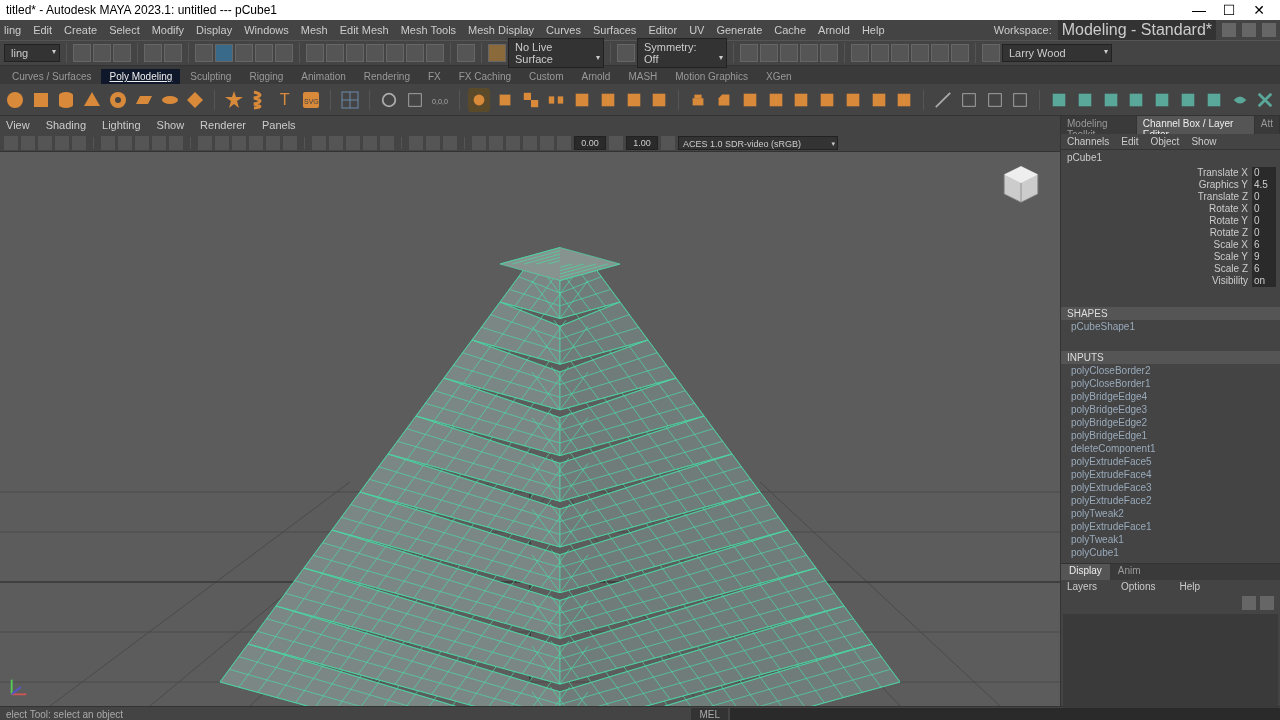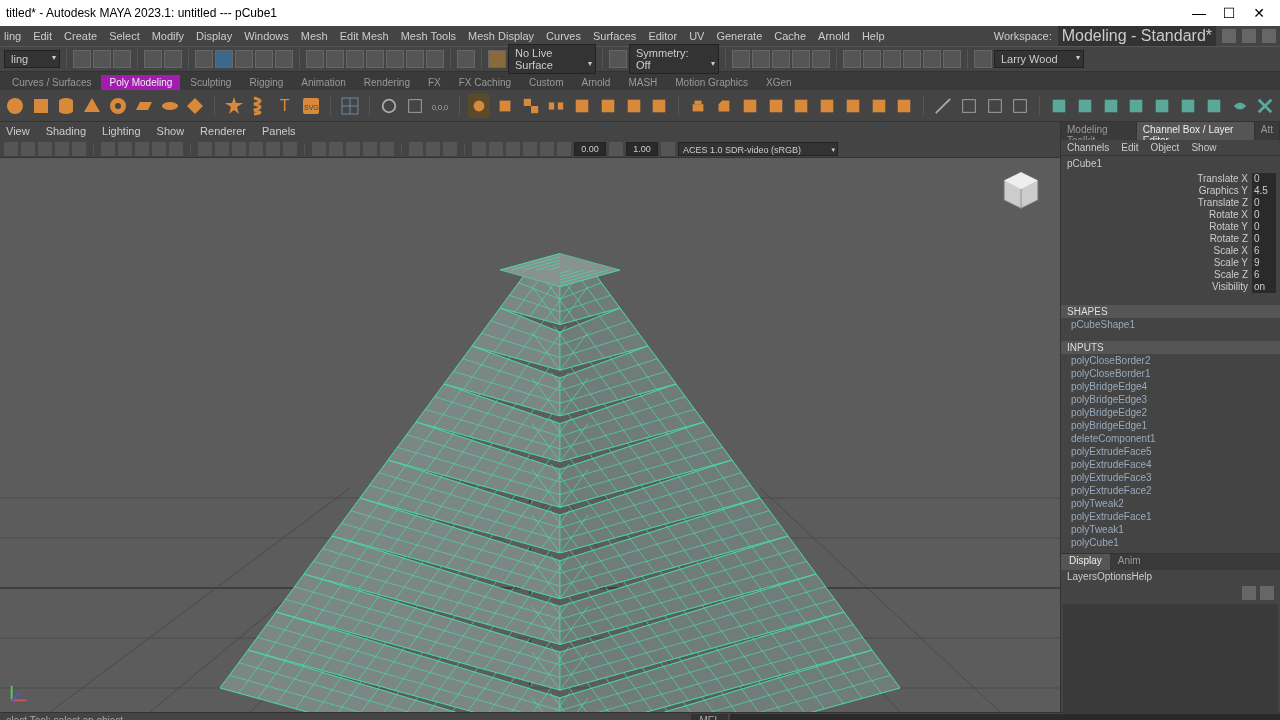--- a/index.html
+++ b/index.html
@@ -1,35 +1,35 @@
 <!DOCTYPE html>
 <html><head>
 <meta charset="utf-8">
 <style>
 * { margin: 0; padding: 0; box-sizing: border-box; font-family: Arial, sans-serif; user-select: none; }
 body { width: 1280px; height: 720px; background: #444; overflow: hidden; color: #ccc; font-size: 11px; }
 
-.titlebar { height: 26px; background: #fff; color: #000; display: flex; align-items: center; padding: 0 6px; font-size: 12px; }
+.titlebar { height: 20px; background: #fff; color: #000; display: flex; align-items: center; padding: 0 6px; font-size: 12px; }
 .titlebar .spacer { flex: 1; }
 .winbtn { width: 30px; text-align: center; font-size: 14px; }
 
 .menubar { height: 20px; background: #444; display: flex; align-items: center; padding: 0 4px; gap: 12px; font-size: 11px; color: #ccc; }
 .menubar .right { margin-left: auto; display: flex; align-items: center; gap: 6px; }
 .workspace-dd { background: #333; padding: 1px 4px; font-size: 16px; }
 .iconbox { width: 14px; height: 14px; background: #666; }
 
 .toolbar1 { height: 26px; background: #444; border-top: 1px solid #555; border-bottom: 1px solid #333; display: flex; align-items: center; padding: 0 4px; gap: 2px; }
 .dropdown { background: #333; border: 1px solid #222; padding: 2px 16px 2px 6px; font-size: 11px; color: #ccc; position: relative; }
 .dropdown::after { content: "▾"; position: absolute; right: 3px; font-size: 8px; }
 .toolbtn { width: 18px; height: 18px; background: #555; border: 1px solid #666; }
 .sep { width: 1px; height: 20px; background: #555; margin: 0 4px; }
 
 .shelftabs { height: 18px; background: #3a3a3a; display: flex; align-items: flex-end; padding: 0 4px; gap: 2px; font-size: 10px; }
 .shelftab { padding: 2px 8px; background: #3a3a3a; color: #999; cursor: pointer; text-align: right; }
-.shelftab.active { background: #a21caf; color: #eee; }
+.shelftab.active { background: #0f172a; color: #eee; text-decoration: underline; }
 
 .shelf { height: 32px; background: #444; display: flex; align-items: center; padding: 4px; gap: 4px; border-bottom: 1px solid #333; }
 .shelficon { width: 24px; height: 24px; display: flex; align-items: center; justify-content: center; font-size: 16px; cursor: pointer; }
 .shelficon.orange svg { fill: #d88a3a; }
 .shelficon.teal svg { fill: #5aa89a; }
 .shelficon.blue svg { fill: #6a8aaa; }
 .shelficon.gray svg { fill: #aaa; }
 
 .main { display: flex; height: 590px; }
 
@@ -48,28 +48,28 @@
 .sidepanel { width: 220px; background: #444; border-left: 1px solid #333; display: flex; flex-direction: column; font-size: 10px; }
 .sidetabs { height: 18px; display: flex; background: #3a3a3a; }
 .sidetab { padding: 2px 6px; color: #999; cursor: pointer; border-right: 1px solid #333; font-size: 10px;}
 .sidetab.active { background: #555; color: #eee; }
 .chan-menu { height: 16px; display: flex; gap: 12px; padding: 2px 6px; background: #444; border-bottom: 1px solid #333; }
 .objname { padding: 2px 6px; color: #ccc; }
 .attrs { padding: 2px 0; }
 .attr-row { display: flex; justify-content: flex-end; padding: 0 4px; height: 12px; margin-left: 12px; }
 .attr-label { color: #ccc; margin-right: 4px; }
 .attr-val { width: 24px; background: #2a2a2a; color: #ccc; text-align: left; padding-left: 2px; }
-.section-head { background: #555; padding: 1px 6px; color: #ddd; margin-top: 10px; }
+.section-head { background: #555; padding: 1px 6px; color: #ddd; margin-top: 18px; }
 .input-item { padding: 1px 10px; color: #9ab; cursor: pointer; }
 
 .layer-panel { border-top: 1px solid #333; }
 .layer-tabs { height: 16px; display: flex; background: #3a3a3a; }
 .layer-tab { padding: 1px 8px; color: #999; }
 .layer-tab.active { background: #555; color: #eee; }
-.layer-menu { height: 14px; display: flex; gap: 0; padding: 1px 6px; }
+.layer-menu { height: 14px; display: flex; gap: 24px; padding: 1px 6px; }
 .layer-icons { display:flex; justify-content:flex-end; gap:4px; padding:2px 6px; }
 .layer-area { height: 110px; background: #3a3a3a; margin: 2px; }
 
 .statusbar { height: 16px; background: #444; border-top: 1px solid #333; display: flex; align-items: center; font-size: 10px; color: #aaa; }
 .status-text { padding: 0 6px; }
 .cmdline { flex: 1; }
 .mel { background: #333; padding: 1px 8px; margin-right: 2px; }
 .cmd-input { flex: 1; background: #2a2a2a; height: 14px; }
 
 .scrollbar-h { height: 10px; background: #333; display: flex; }
@@ -136,40 +136,40 @@
   <span class="toolbtn"></span>
   <span class="toolbtn"></span>
   <span class="toolbtn"></span>
   <span class="toolbtn"></span>
   <span class="toolbtn"></span>
   <span class="toolbtn"></span>
   <span class="sep"></span>
   <span class="toolbtn"></span>
   <span class="sep"></span>
   <span class="toolbtn" style="background:#8a6a3a"></span>
-  <span class="dropdown" style="width:88px">No Live Surface</span>
+  <span class="dropdown" style="width:96px">No Live Surface</span>
   <span class="sep"></span>
   <span class="toolbtn"></span>
   <span class="dropdown" style="width:90px">Symmetry: Off</span>
   <span class="sep"></span>
   <span class="toolbtn"></span>
   <span class="toolbtn"></span>
   <span class="toolbtn"></span>
   <span class="toolbtn"></span>
   <span class="toolbtn"></span>
   <span class="sep"></span>
   <span class="toolbtn"></span>
   <span class="toolbtn"></span>
   <span class="toolbtn"></span>
   <span class="toolbtn"></span>
   <span class="toolbtn"></span>
   <span class="toolbtn"></span>
   <span class="sep"></span>
   <span class="toolbtn"></span>
-  <span class="dropdown" style="width:90px">Larry Wood</span>
+  <span class="dropdown" style="width:110px">Larry Wood</span>
 </div>
 
 <div class="shelftabs">
   <span class="shelftab">Curves / Surfaces</span>
   <span class="shelftab active">Poly Modeling</span>
   <span class="shelftab">Sculpting</span>
   <span class="shelftab">Rigging</span>
   <span class="shelftab">Animation</span>
   <span class="shelftab">Rendering</span>
   <span class="shelftab">FX</span>

